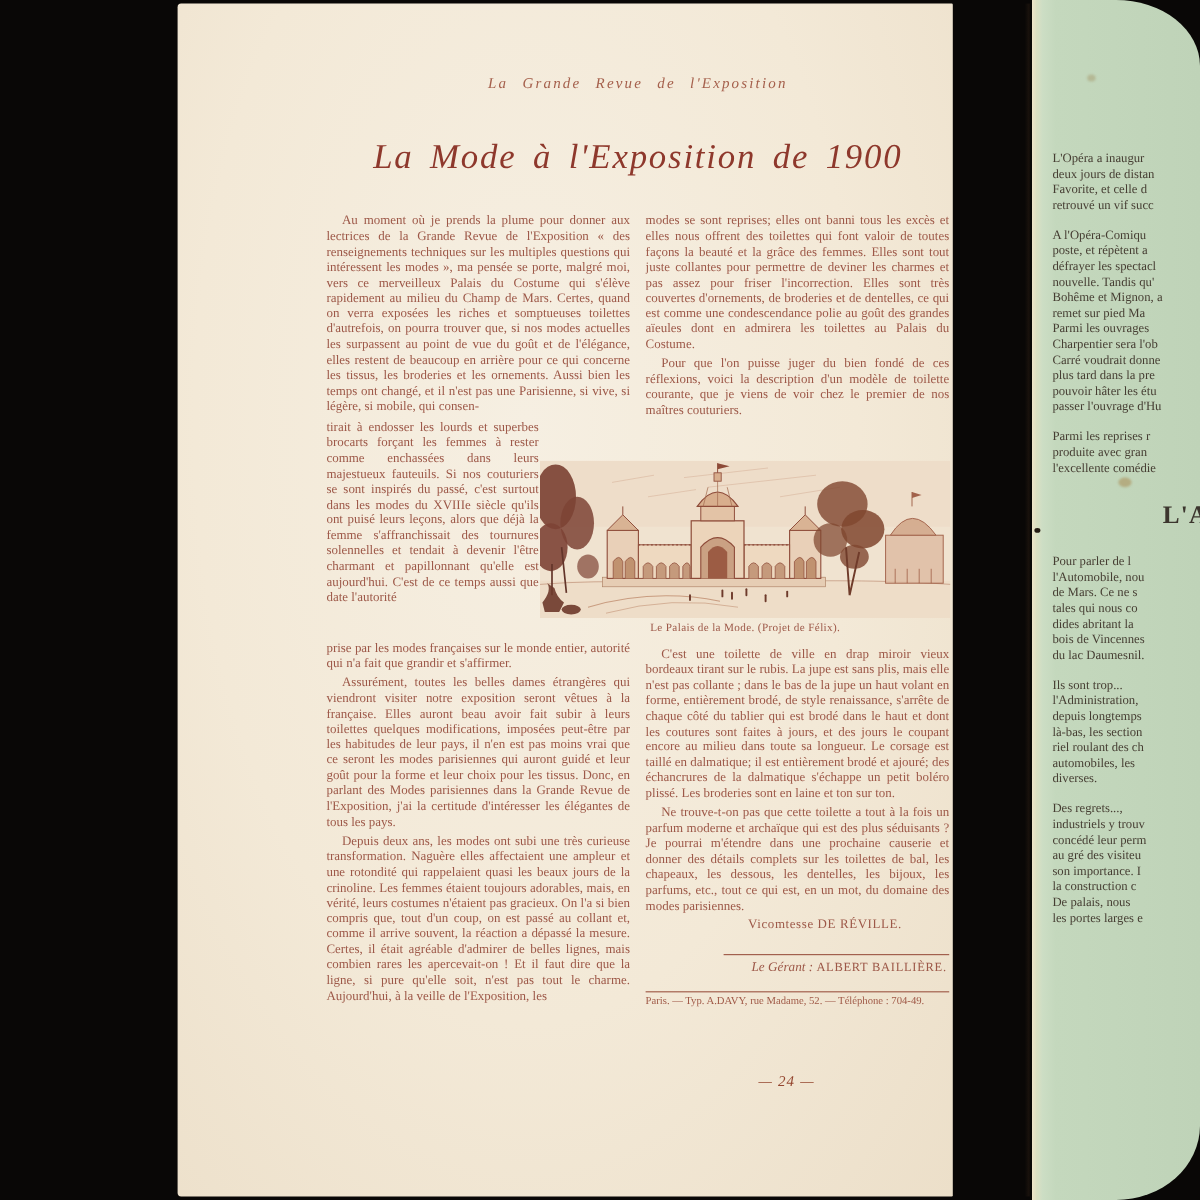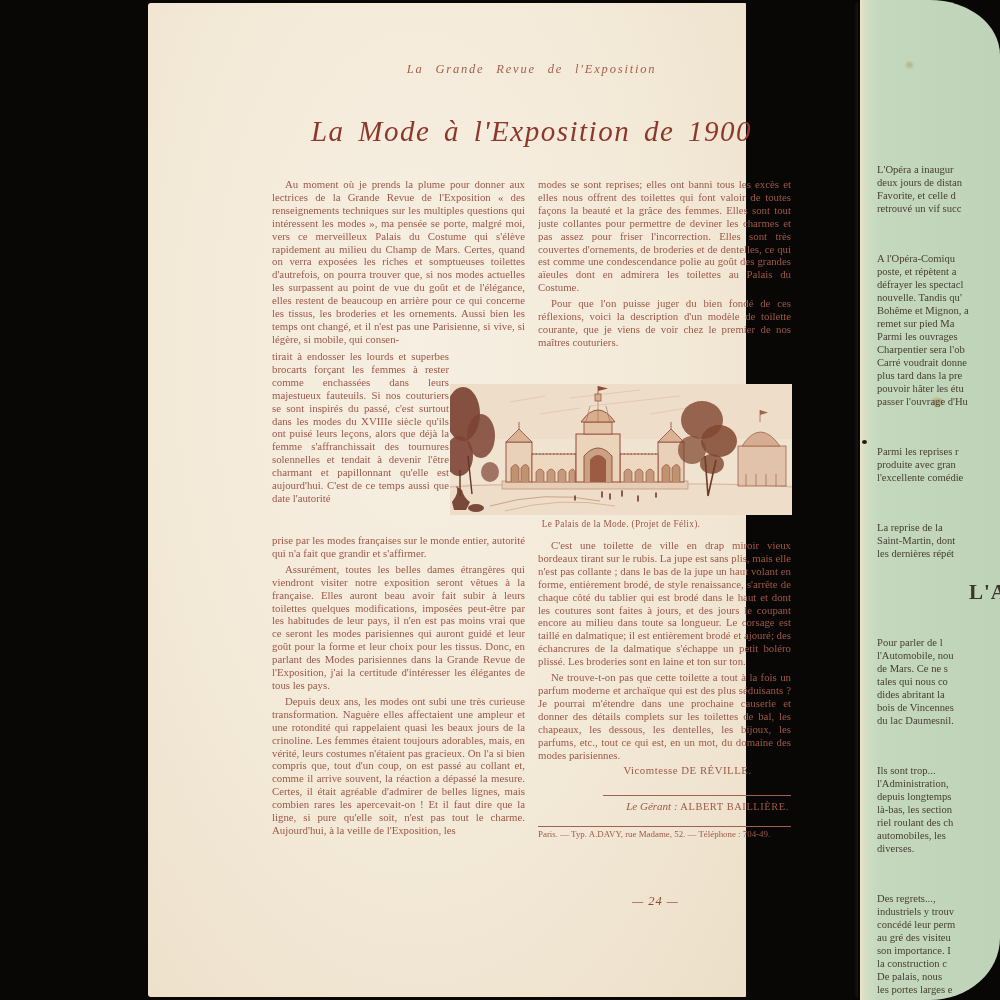--- a/index.html
+++ b/index.html
@@ -2,21 +2,21 @@
 <html><head>
 <meta charset="utf-8">
 <style>
   html,body{margin:0;padding:0;background:#090706;}
   .stage{position:relative;width:1000px;height:1000px;background:#090706;overflow:hidden;
          font-family:"Liberation Serif","DejaVu Serif",serif;}
 
   
   .page-left{position:absolute;left:148px;top:3px;width:598px;height:994px;
              background:radial-gradient(ellipse at 45% 35%, #f6efe2 0%, #f3e9d7 55%, #ecdfc9 100%);
-             border-radius:3px 1px 1px 3px;}
+             border-radius:3px 1px 1px 3px;padding-left:48px;}
   .spine-shadow{position:absolute;left:706px;top:0;width:4px;height:100%;
                 background:linear-gradient(90deg,rgba(60,40,25,0),rgba(60,40,25,.38));}
 
   .masthead{position:absolute;left:124px;top:59px;width:519px;text-align:center;
             font-style:italic;font-size:12.5px;letter-spacing:1.8px;word-spacing:7px;
             color:#a5604c;}
   .title{position:absolute;left:84px;top:112px;width:599px;text-align:center;
          font-style:italic;font-size:29px;letter-spacing:1.5px;word-spacing:5px;
          color:#8e382c;}
 
@@ -54,21 +54,21 @@
               border-top-right-radius:70px 55px;border-bottom-right-radius:70px 62px;}
   .deckle{position:absolute;left:0;top:0;width:9px;height:100%;
           background:linear-gradient(90deg,#eee4c8 0%,#d8dec2 45%,rgba(198,214,190,0) 100%);}
   .staple{position:absolute;left:2px;top:440px;width:5px;height:4px;background:#241b13;border-radius:50%;}
   .fox{position:absolute;border-radius:50%;filter:blur(1px);}
   .fox1{left:72px;top:398px;width:11px;height:8px;background:rgba(164,124,62,.45);}
   .fox2{left:46px;top:62px;width:7px;height:6px;background:rgba(150,115,60,.3);}
 
   .gp-text{position:absolute;left:17px;top:126px;width:122px;
            font-size:10.6px;line-height:13px;color:#463e33;}
-  .gp-block{margin-bottom:12px;margin-top:37px;}
+  .gp-block{margin-bottom:12px;}
   .gp-line{white-space:nowrap;}
   .gp-heading{margin:26px 0 26px 0;padding-left:92px;font-size:21px;font-weight:bold;
               letter-spacing:1px;color:#3c362e;white-space:nowrap;}
 </style>
 </head>
 <body>
 
 <div class="stage">
 
   <section class="page-left">
@@ -232,25 +232,20 @@
             <div class="gp-line">Carré voudrait donne</div>
             <div class="gp-line">plus tard dans la pre</div>
             <div class="gp-line">pouvoir hâter les étu</div>
             <div class="gp-line">passer l'ouvrage d'Hu</div>
           </div>
           <div class="gp-block">
             <div class="gp-line">Parmi les reprises r</div>
             <div class="gp-line">produite avec gran</div>
             <div class="gp-line">l'excellente comédie</div>
           </div>
-          <div class="gp-block">
-            <div class="gp-line">La reprise de la</div>
-            <div class="gp-line">Saint-Martin, dont</div>
-            <div class="gp-line">les dernières répét</div>
-          </div>
         </div>
       <div class="gp-heading">L'A</div>
       <div>
           <div class="gp-block">
             <div class="gp-line">Pour parler de l</div>
             <div class="gp-line">l'Automobile, nou</div>
             <div class="gp-line">de Mars. Ce ne s</div>
             <div class="gp-line">tales qui nous co</div>
             <div class="gp-line">dides abritant la</div>
             <div class="gp-line">bois de Vincennes</div>

